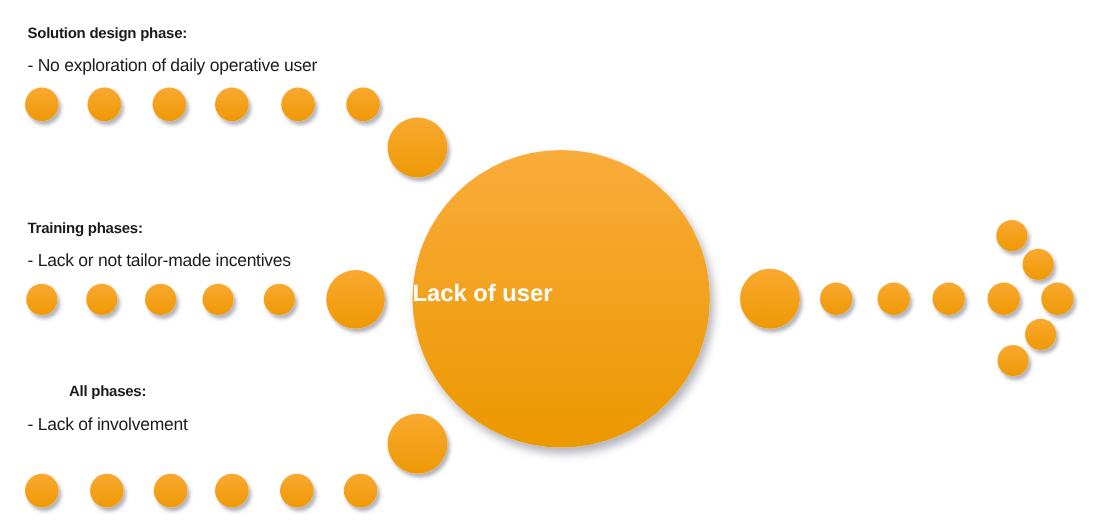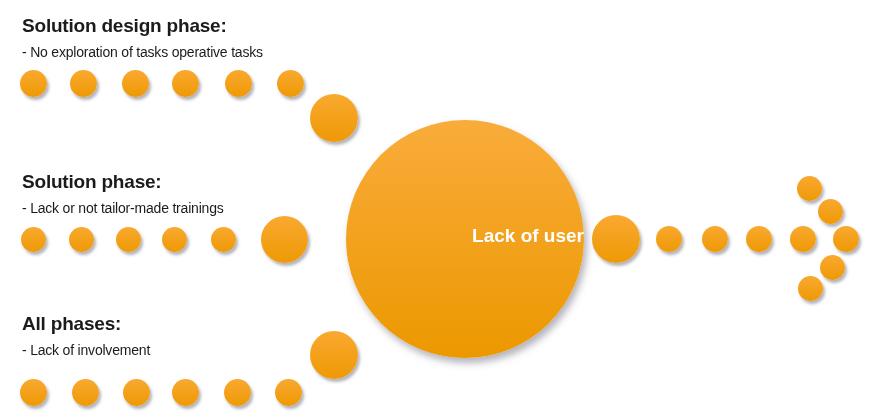--- a/index.html
+++ b/index.html
@@ -15,60 +15,60 @@
     background: #ffffff;
     overflow: hidden;
   }
   
   .label-block {
     position: absolute;
     left: 22px;
     color: var(--text-color);
   }
   .label-heading {
-    font-size: 19px;
+    font-size: 12px;
     font-weight: bold;
     line-height: 20px;
     letter-spacing: -0.2px;
     white-space: nowrap;
   }
   .label-bullet {
     font-size: 14px;
     font-weight: normal;
     line-height: 18px;
     margin-top: 7px;
     letter-spacing: -0.2px;
     white-space: nowrap;
   }
   #section-solution-design { top: 16px; }
   #section-training        { top: 172px; }
-  #section-all-phases      { top: 314px; }
+  #section-all-phases      { top: 303px; text-align: center; }
   #section-all-phases .label-bullet + .label-bullet { margin-top: 5px; }
 
   
   .dot {
     position: absolute;
     border-radius: 50%;
     background: linear-gradient(180deg, var(--dot-top) 0%, var(--dot-bottom) 100%);
     box-shadow: 2px 3px 3px var(--shadow-color);
   }
 
   
   #center-circle {
     position: absolute;
-    left: 346px;
+    left: 330px;
     top: 120px;
     width: 238px;
     height: 238px;
     border-radius: 50%;
     background: linear-gradient(180deg, var(--center-top) 0%, var(--center-bottom) 100%);
     box-shadow: 3px 5px 7px var(--shadow-color);
     display: flex;
     align-items: center;
-    justify-content: flex-end;
+    justify-content: flex-start;
   }
   .center-text {
     text-align: center;
     color: var(--center-text-color);
     font-size: 19px;
     font-weight: bold;
     transform: translateY(-4px);
   }
   .center-text .line {
     line-height: 27px;
@@ -107,26 +107,26 @@
       <div class="dot" style="left: 790px; top: 226px; width: 26px; height: 26px;"></div>
       <div class="dot" style="left: 796.5px; top: 175.5px; width: 25px; height: 25px;"></div>
       <div class="dot" style="left: 817.5px; top: 198.5px; width: 25px; height: 25px;"></div>
       <div class="dot" style="left: 833px; top: 226px; width: 26px; height: 26px;"></div>
       <div class="dot" style="left: 819.5px; top: 254.5px; width: 25px; height: 25px;"></div>
       <div class="dot" style="left: 797.5px; top: 275.5px; width: 25px; height: 25px;"></div>
     </div>
 
   <div class="label-block" id="section-solution-design">
     <div class="label-heading">Solution design phase:</div>
-    <div class="label-bullet">- No exploration of tasks operative tasks</div>
+    <div class="label-bullet">- No exploration of daily operative user</div>
   </div>
 
   <div class="label-block" id="section-training">
-    <div class="label-heading">Solution phase:</div>
-    <div class="label-bullet">- Lack or not tailor-made trainings</div>
+    <div class="label-heading">Training phases:</div>
+    <div class="label-bullet">- Lack or not tailor-made incentives</div>
   </div>
 
   <div class="label-block" id="section-all-phases">
     <div class="label-heading">All phases:</div>
     <div class="label-bullet">- Lack of involvement</div>
   </div>
 
   <div id="center-circle">
     <div class="center-text">
       <div class="line">Lack of user</div>

